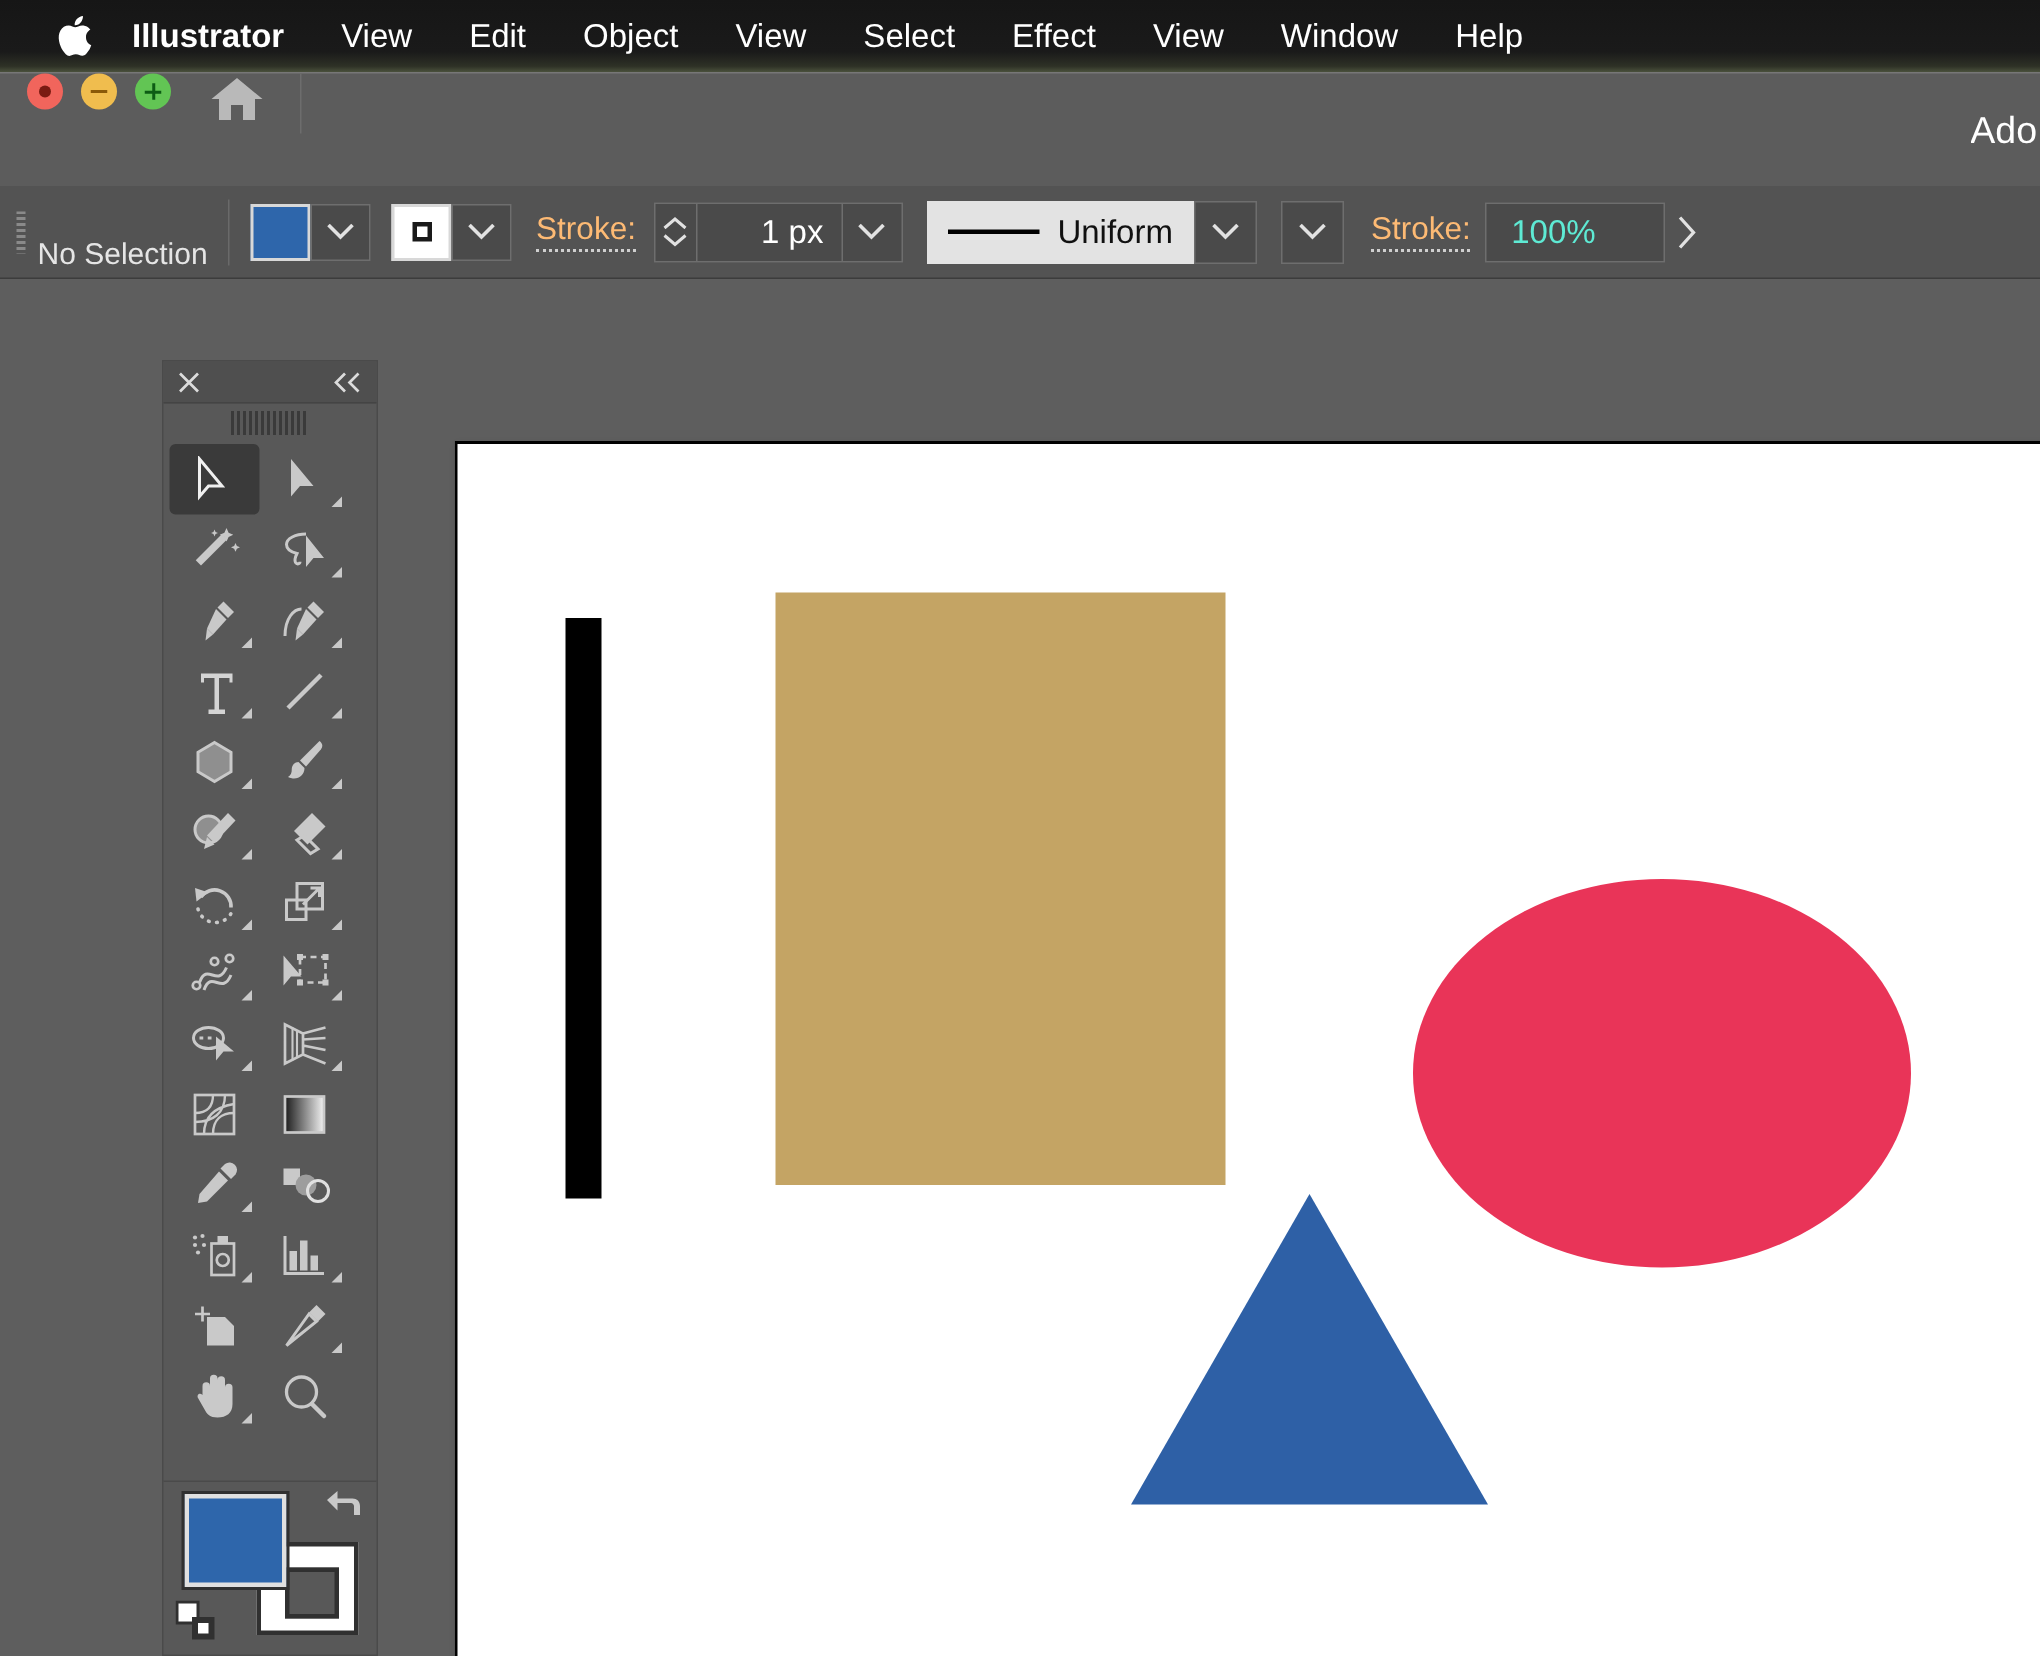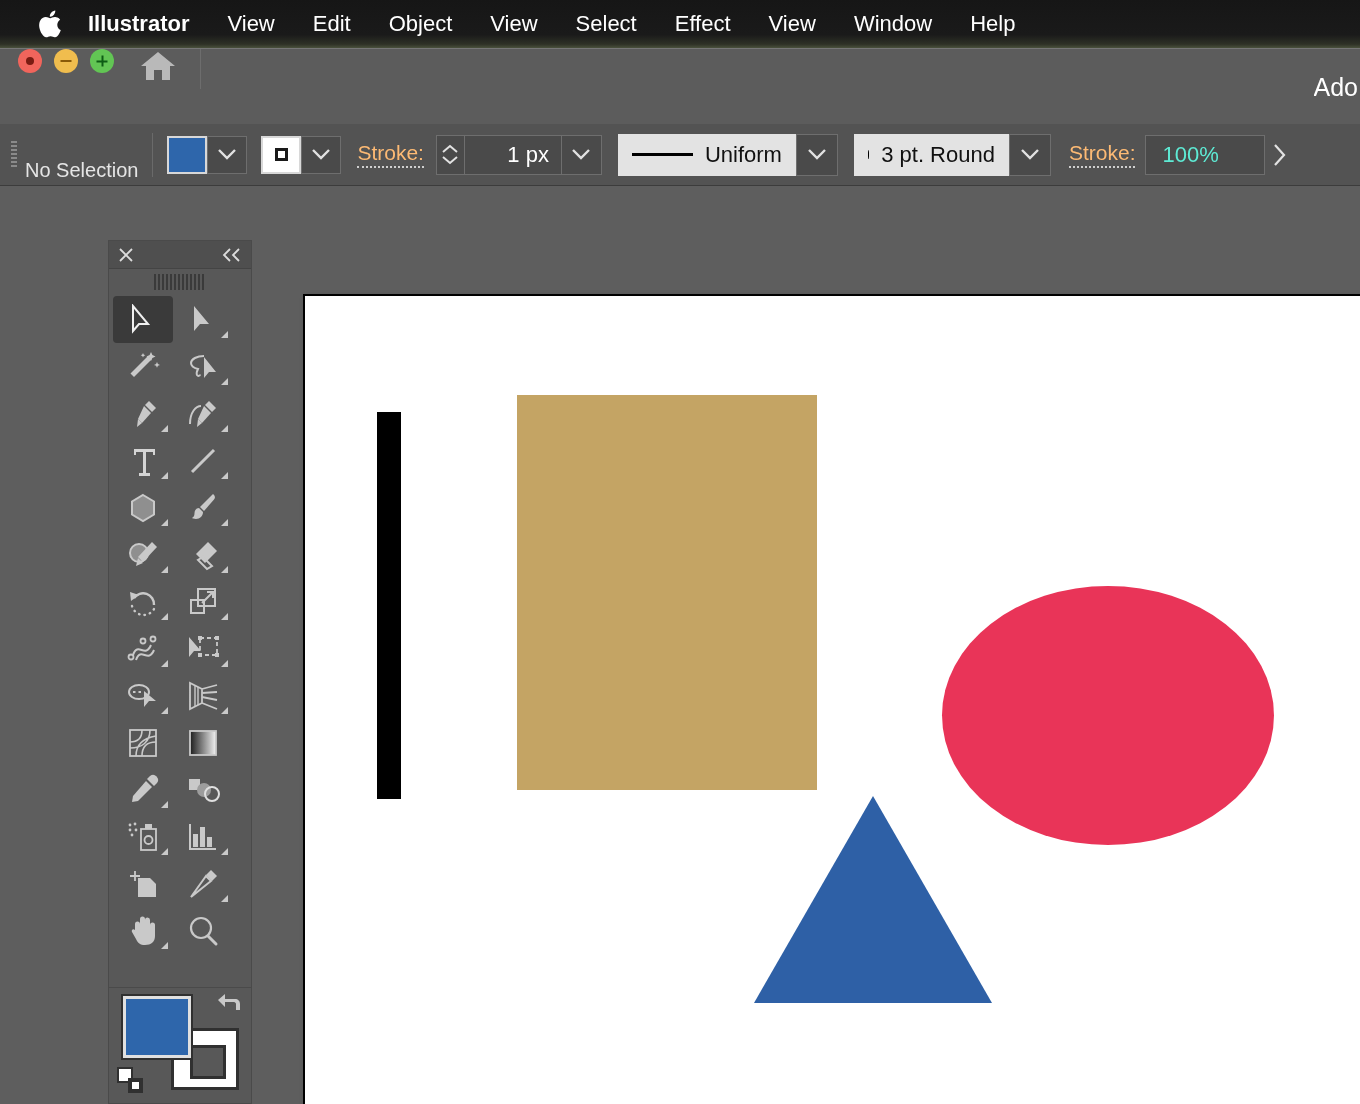--- a/index.html
+++ b/index.html
@@ -284,24 +284,20 @@
         <span>Uniform</span>
       </div>
       <div class="dd-chev">
         <svg width="18" height="11" viewBox="0 0 18 11">
             <path fill="none" stroke="#e2e2e2" stroke-width="2.4" d="M1 1l8 8 8-8"></path>
           </svg>
       </div>
     </div>
 
     <div class="dd-wrap">
-      <div class="light-dd" style="width:155px; justify-content:space-between">
-        <span class="dot-preview"></span>
-        <span>3 pt. Round</span>
-      </div>
       <div class="dd-chev">
         <svg width="18" height="11" viewBox="0 0 18 11">
             <path fill="none" stroke="#e2e2e2" stroke-width="2.4" d="M1 1l8 8 8-8"></path>
           </svg>
       </div>
     </div>
 
     <div class="underlabel" style="margin-left:18px">Stroke:</div>
     <div class="opacity-field">100%</div>
     <div class="far-chev">

